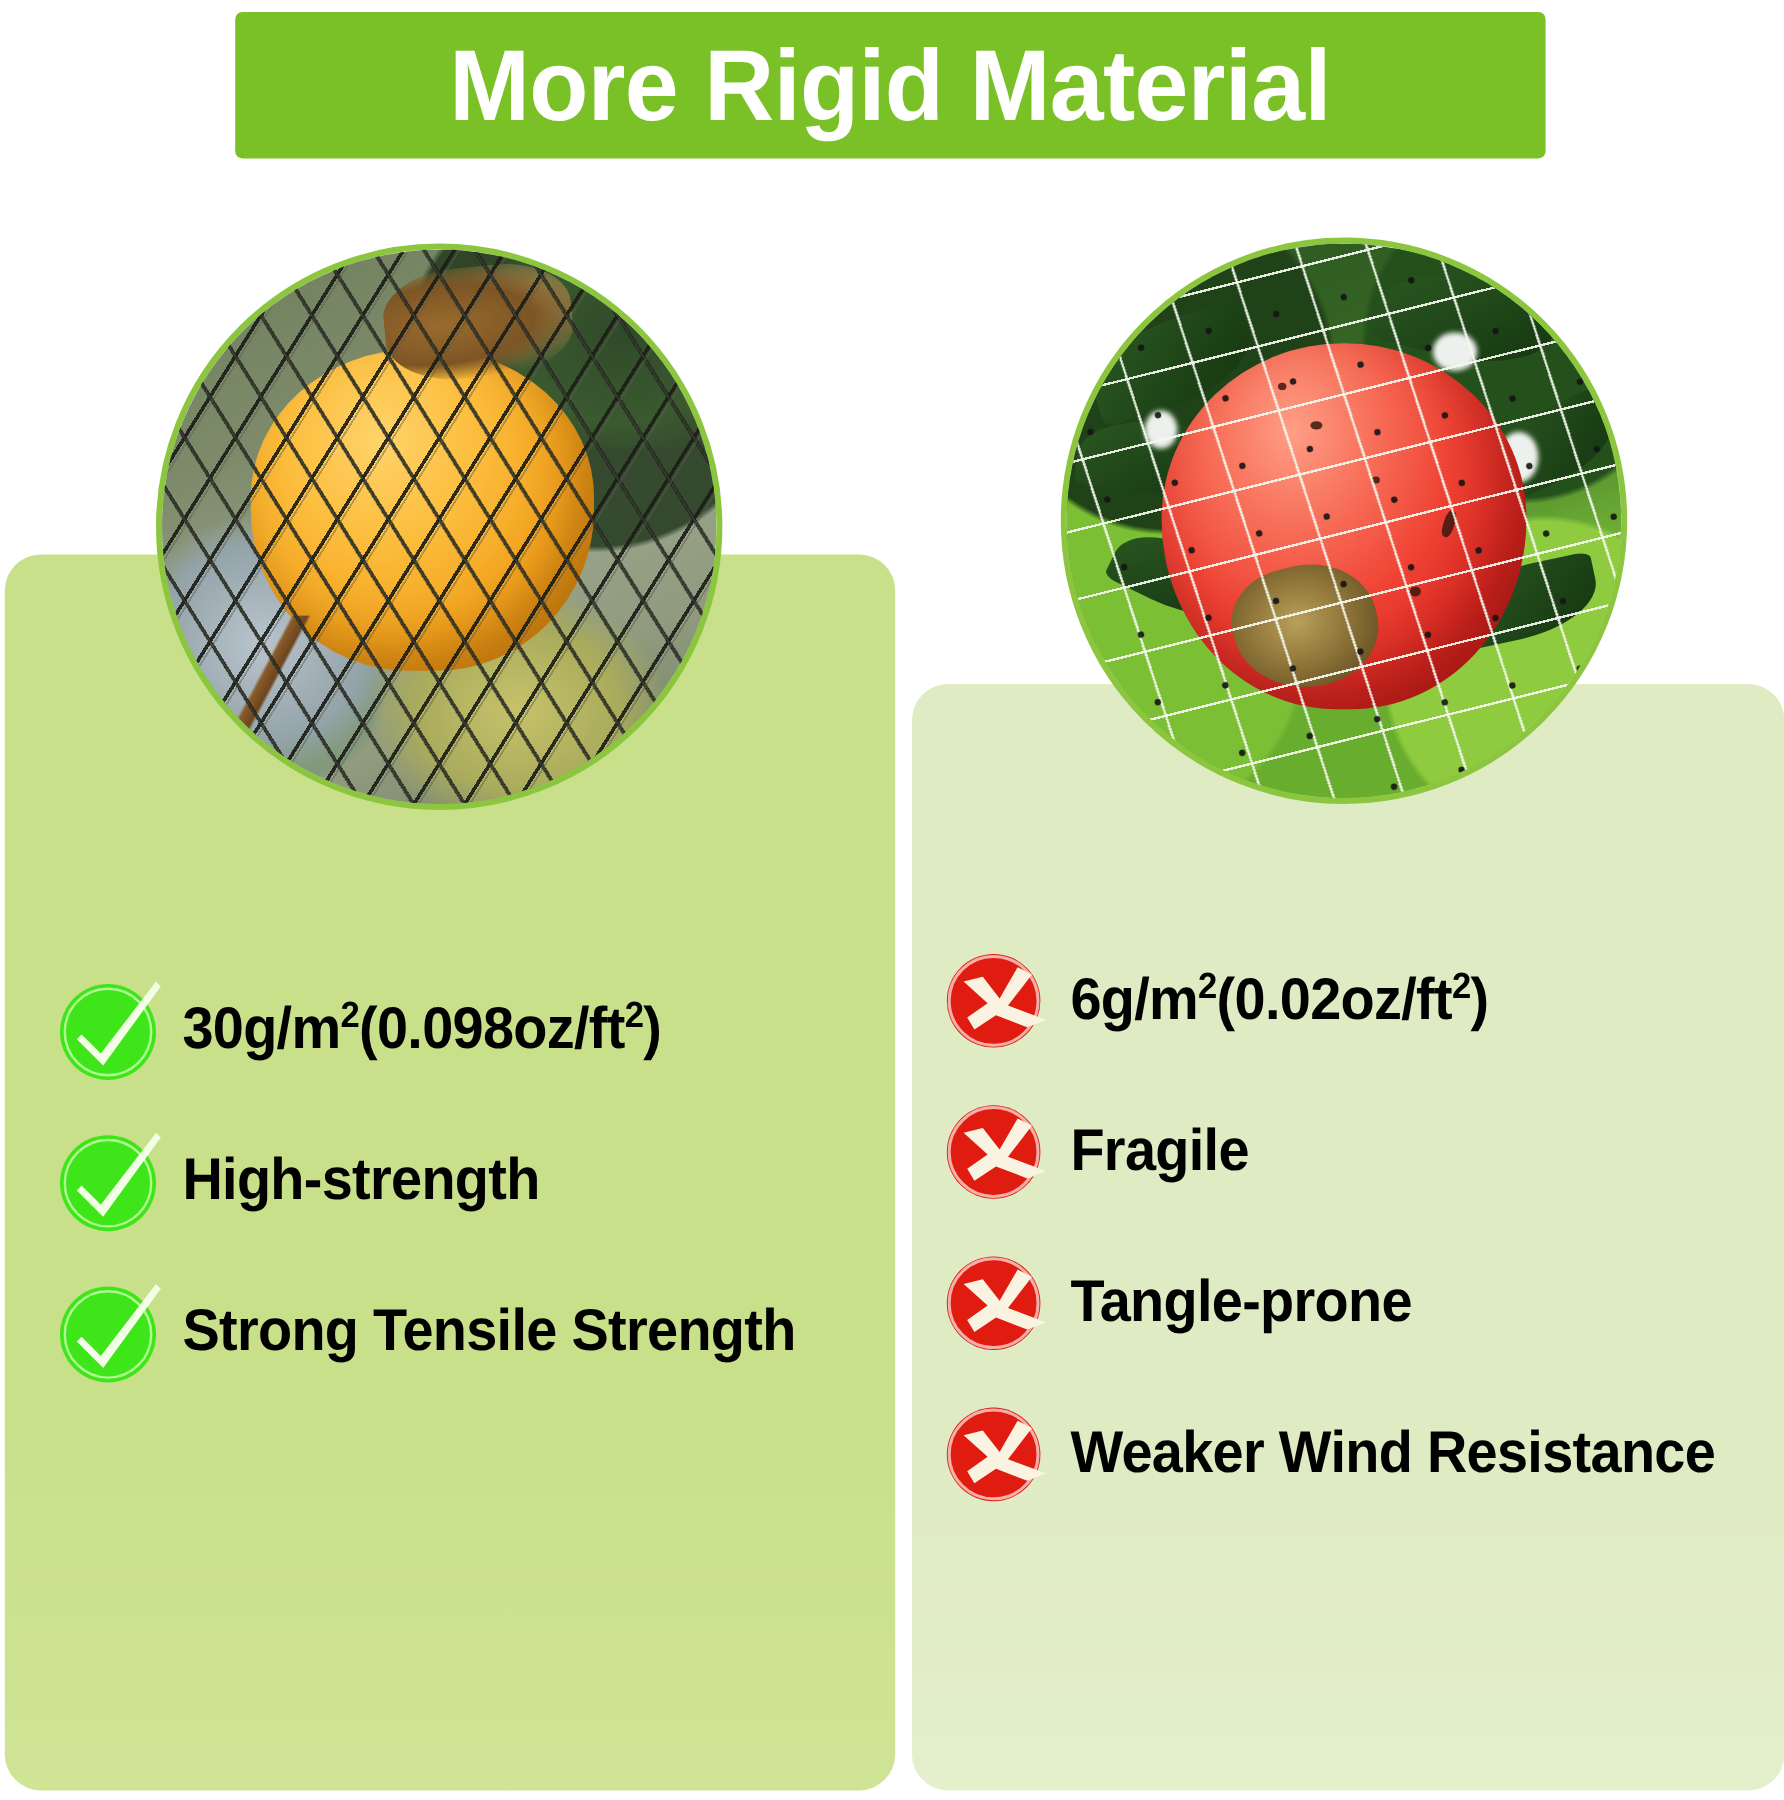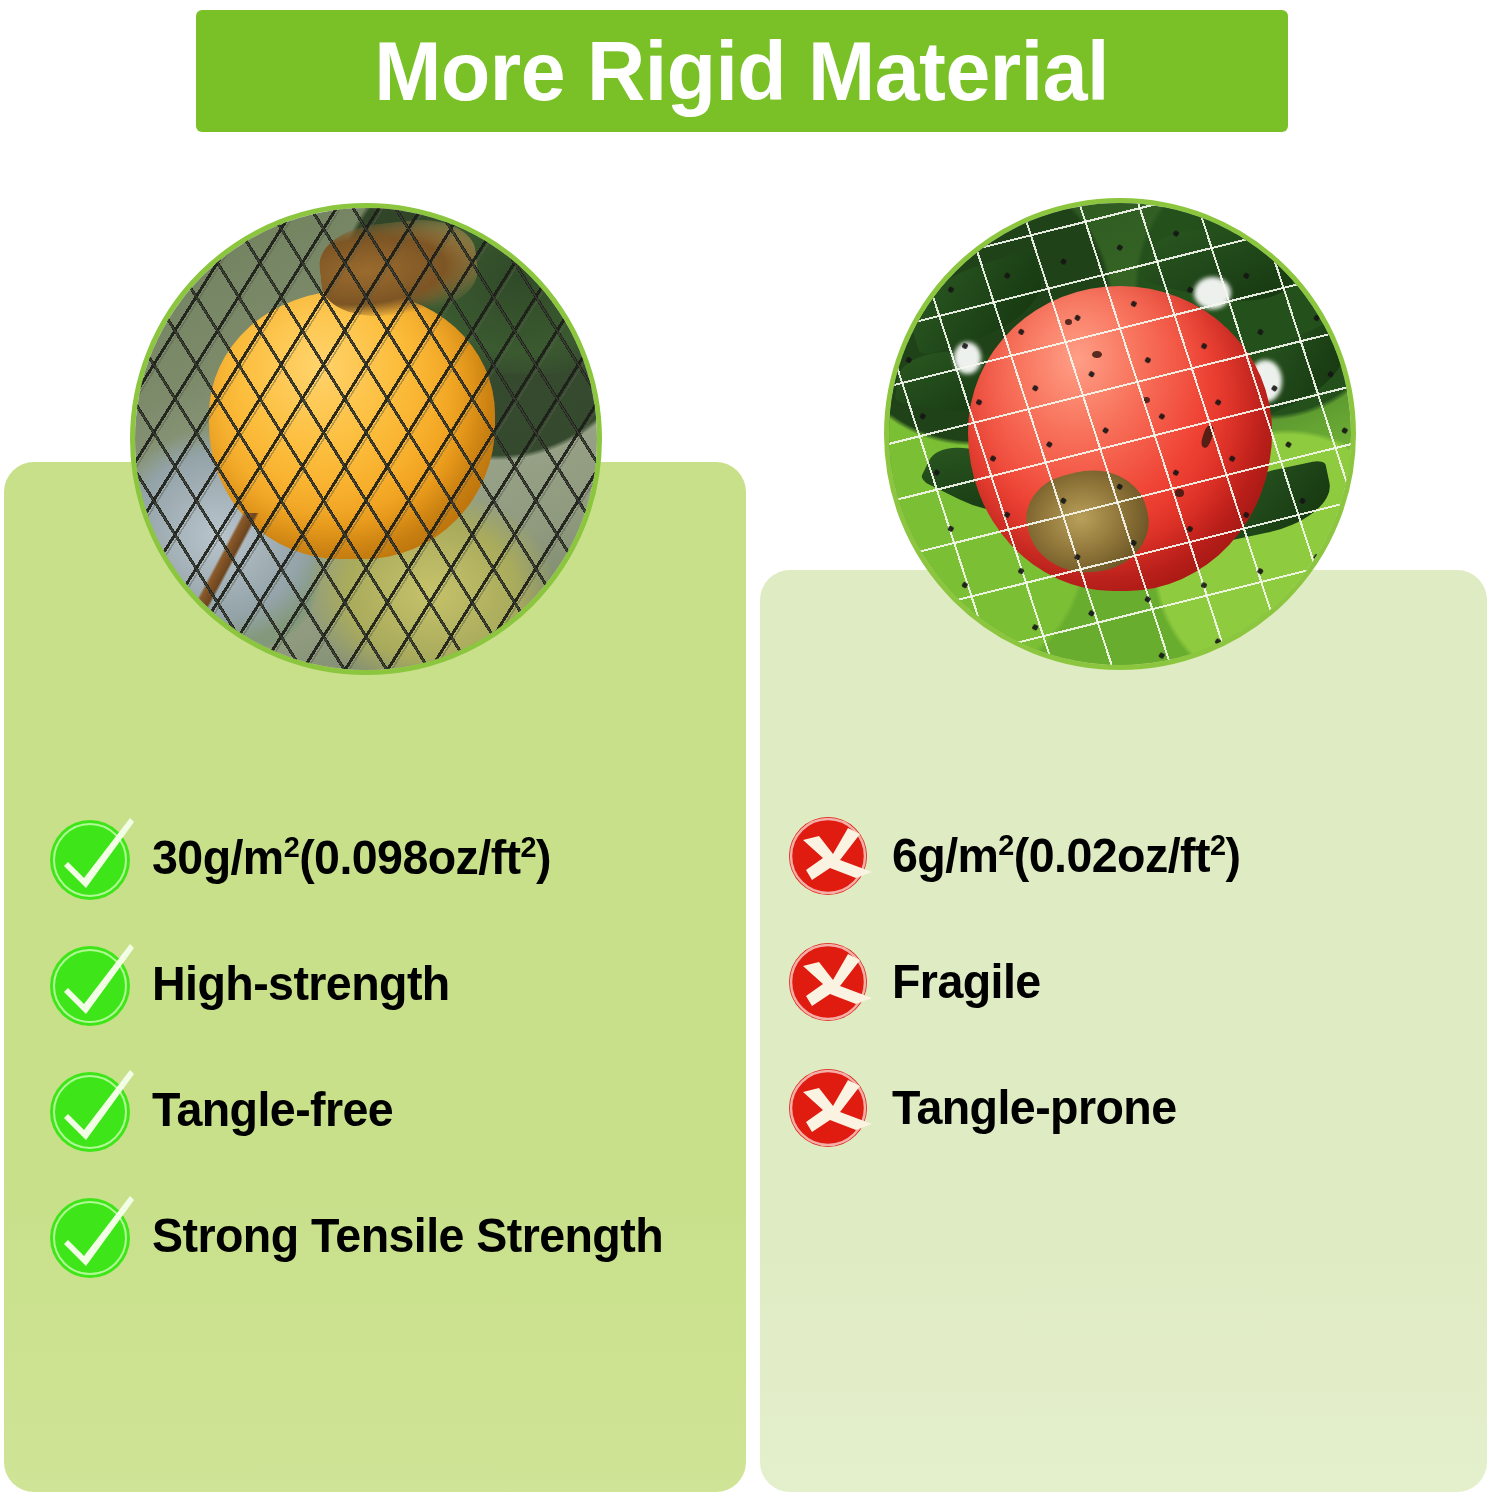--- a/index.html
+++ b/index.html
@@ -259,21 +259,21 @@
     transform: rotate(-14deg);
   }
 
   
   .features {
     position: absolute;
     display: flex;
     flex-direction: column;
   }
   .features-left  { left: 46px;  top: 795px; width: 690px; }
-  .features-right { left: 786px; top: 793px; width: 690px; }
+  .features-right { left: 786px; top: 771px; width: 690px; }
 
   .feature-row {
     display: flex;
     align-items: center;
     height: 126px;
   }
   .feature-icon {
     flex: 0 0 auto;
     width: 92px;
     height: 92px;
@@ -368,39 +368,29 @@
     <span class="feature-icon">
       <svg width="92" height="92" viewBox="0 0 92 92">
         <circle cx="44" cy="48" r="40" fill="#3ee619"></circle>
         <circle cx="44" cy="48" r="36" fill="none" stroke="#d8ffbe" stroke-width="2" opacity="0.75"></circle>
         <path d="M22 50 L38 66 L84 6 L88 10 L40 76 L18 54 Z" fill="#f2ffe6"></path>
       </svg>
     </span>
     <span class="feature-label">High-strength</span>
   </div>
 
+
   <div class="feature-row">
     <span class="feature-icon">
       <svg width="92" height="92" viewBox="0 0 92 92">
         <circle cx="44" cy="48" r="40" fill="#3ee619"></circle>
         <circle cx="44" cy="48" r="36" fill="none" stroke="#d8ffbe" stroke-width="2" opacity="0.75"></circle>
         <path d="M22 50 L38 66 L84 6 L88 10 L40 76 L18 54 Z" fill="#f2ffe6"></path>
       </svg>
     </span>
-    <span class="feature-label">Tangle-free</span>
-  </div>
-
-  <div class="feature-row">
-    <span class="feature-icon">
-      <svg width="92" height="92" viewBox="0 0 92 92">
-        <circle cx="44" cy="48" r="40" fill="#3ee619"></circle>
-        <circle cx="44" cy="48" r="36" fill="none" stroke="#d8ffbe" stroke-width="2" opacity="0.75"></circle>
-        <path d="M22 50 L38 66 L84 6 L88 10 L40 76 L18 54 Z" fill="#f2ffe6"></path>
-      </svg>
-    </span>
     <span class="feature-label">Strong Tensile Strength</span>
   </div>
 
 
 </div>
 
 <div class="features features-right">
 
   <div class="feature-row">
     <span class="feature-icon">
@@ -431,14 +421,24 @@
       <svg width="92" height="92" viewBox="0 0 92 92">
         <circle cx="42" cy="46" r="39" fill="#e01b0f"></circle>
         <circle cx="42" cy="46" r="37" fill="none" stroke="#f7c9c3" stroke-width="2.5" opacity="0.85"></circle>
         <path d="M17 30 L33 26 L47 44 L62 18 L74 24 L54 50 L86 62 L70 68 L44 58 L26 70 L20 60 L37 48 Z" fill="#fbf3e2"></path>
       </svg>
     </span>
     <span class="feature-label">Tangle-prone</span>
   </div>
 
 
+  <div class="feature-row">
+    <span class="feature-icon">
+      <svg width="92" height="92" viewBox="0 0 92 92">
+        <circle cx="42" cy="46" r="39" fill="#e01b0f"></circle>
+        <circle cx="42" cy="46" r="37" fill="none" stroke="#f7c9c3" stroke-width="2.5" opacity="0.85"></circle>
+        <path d="M17 30 L33 26 L47 44 L62 18 L74 24 L54 50 L86 62 L70 68 L44 58 L26 70 L20 60 L37 48 Z" fill="#fbf3e2"></path>
+      </svg>
+    </span>
+    <span class="feature-label">Weaker Wind Resistance</span>
+  </div>
 
 </div>
 
 </body></html>

